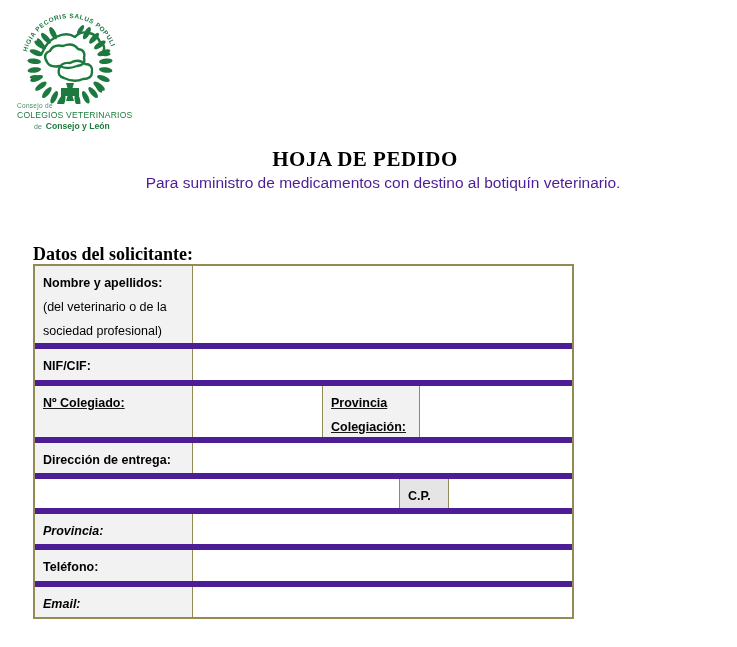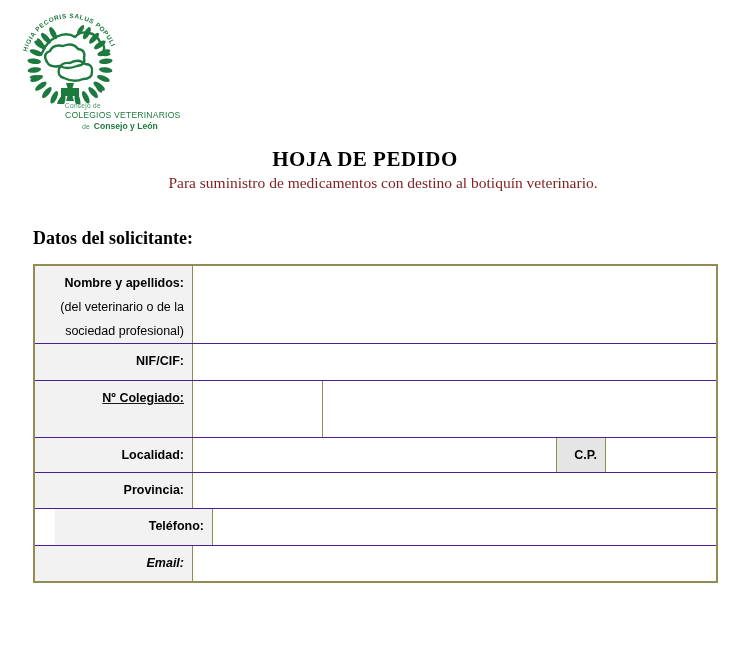--- a/index.html
+++ b/index.html
@@ -10,56 +10,55 @@
     height: 647px;
     background: #ffffff;
     font-family: "Liberation Sans", sans-serif;
     color: #1a1a1a;
     overflow: hidden;
   }
 
   
   .logo { position: absolute; left: 12px; top: 4px; width: 118px; }
   .logo svg { display: block; }
-  .logo-text { color: #1d7a3f; line-height: 1.25; margin-top: -2px; margin-left: 48px; }
+  .logo-text { color: #1d7a3f; line-height: 1.25; margin-top: -2px; }
   .logo-line1 { font-size: 6.5px; opacity: 0.85; padding-left: 5px; letter-spacing: 0.3px; }
   .logo-line2 { font-size: 8.6px; letter-spacing: 0.2px; padding-left: 5px; white-space: nowrap; }
   .logo-line3 { font-size: 8.6px; padding-left: 22px; white-space: nowrap; }
   .logo-line3 .de { font-size: 7px; opacity: 0.85; margin-right: 4px; }
   .logo-line3 .name { font-weight: 700; }
 
   
   .title {
     position: absolute; top: 147px; left: 0; width: 730px;
     text-align: center;
     font-family: "Liberation Serif", serif;
     font-weight: 700; font-size: 21px; letter-spacing: 0.5px;
     color: #000;
   }
   .subtitle {
     position: absolute; top: 174px; left: 0; width: 730px;
     text-align: center;
-    font-family: Liberation Serif, serif;
-    font-size: 15.5px; color: #7f1d1d; padding-left: 36px;
+    font-family: Liberation Sans, sans-serif;
+    font-size: 15.5px; color: #4c1d95; padding-left: 36px;
   }
   .section-heading {
-    position: absolute; top: 228px; left: 33px;
+    position: absolute; top: 244px; left: 33px;
     font-family: "Liberation Serif", serif;
     font-weight: 700; font-size: 18px; color: #000;
   }
 
   
   .tbl {
     position: absolute; top: 264px; left: 33px;
-    width: 685px;
+    width: 541px;
     border: 2px solid #948a54;
     background: #fff;
-    text-align: right;
-  }
-  .row { display: flex; border-top: 1px solid #4c1d95; }
+  }
+  .row { display: flex; border-top: 6px solid #4c1d95; }
   .row:first-child { border-top: none; }
   .cell { border-left: 1px solid #948a54; overflow: hidden; }
   .cell:first-child { border-left: none; }
   .lbl {
     background: #f2f2f2;
     font-weight: 700; font-size: 12.5px;
     line-height: 24px;
     padding: 5px 8px 0 8px;
     color: #000;
   }
@@ -70,22 +69,22 @@
   .w-val3   { width: 130px; flex: 0 0 130px; }
   .w-plabel { width: 97px;  flex: 0 0 97px; }
   .w-val5   { width: 364px; flex: 0 0 364px; }
   .w-cp     { width: 49px;  flex: 0 0 49px; background: #e5e5e5; }
   
   .r1 { height: 77px; }
   .r2 { height: 37px; }
   .r3 { height: 57px; text-decoration: underline; }
   .r4 { height: 36px; }
   .r5 { height: 35px; }
-  .r6 { height: 36px; }
-  .r7 { height: 37px; padding-left: 20px; }
+  .r6 { height: 36px; font-style: italic; }
+  .r7 { height: 37px; }
   .r8 { height: 36px; font-style: italic; }
 </style>
 </head>
 <body>
 
 <div class="page">
 
   <div class="logo">
     <svg width="118" height="100" viewBox="0 0 118 100">
       <defs>
@@ -160,26 +159,30 @@
     </div>
 
     <div class="row r2">
       <div class="cell lbl w-label">NIF/CIF:</div>
       <div class="cell val"></div>
     </div>
 
     <div class="row r3">
       <div class="cell lbl w-label">Nº Colegiado:</div>
       <div class="cell val w-val3"></div>
-      <div class="cell val"></div>
-    </div>
-
+      <div class="cell lbl w-plabel">Provincia Colegiación:</div>
+      <div class="cell val"></div>
+    </div>
+
+    <div class="row r4">
+      <div class="cell lbl w-label">Dirección de entrega:</div>
+      <div class="cell val"></div>
+    </div>
 
     <div class="row r5">
-      <div class="cell lbl w-label">Localidad:</div>
       <div class="cell val w-val5"></div>
       <div class="cell lbl w-cp">C.P.</div>
       <div class="cell val"></div>
     </div>
 
     <div class="row r6">
       <div class="cell lbl w-label">Provincia:</div>
       <div class="cell val"></div>
     </div>
 

